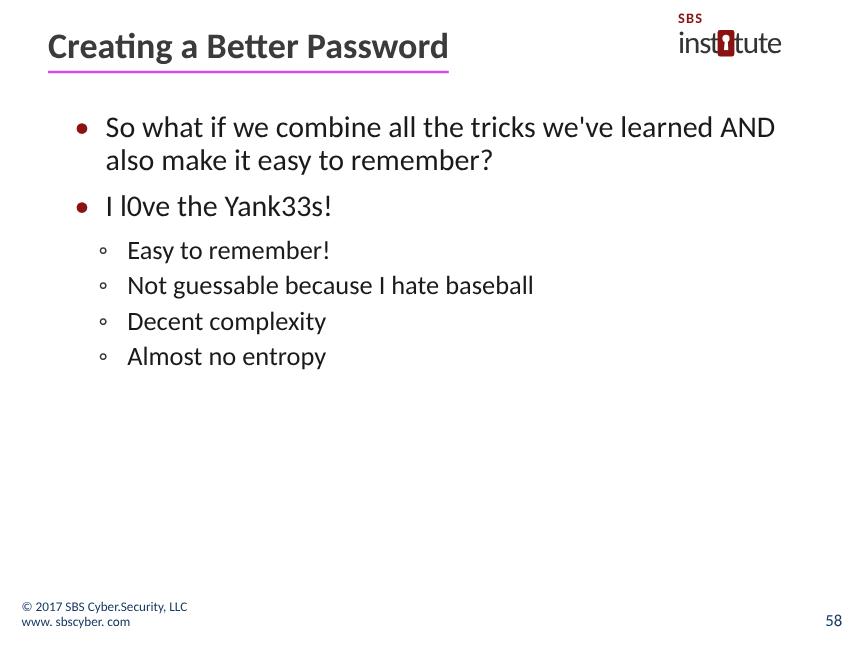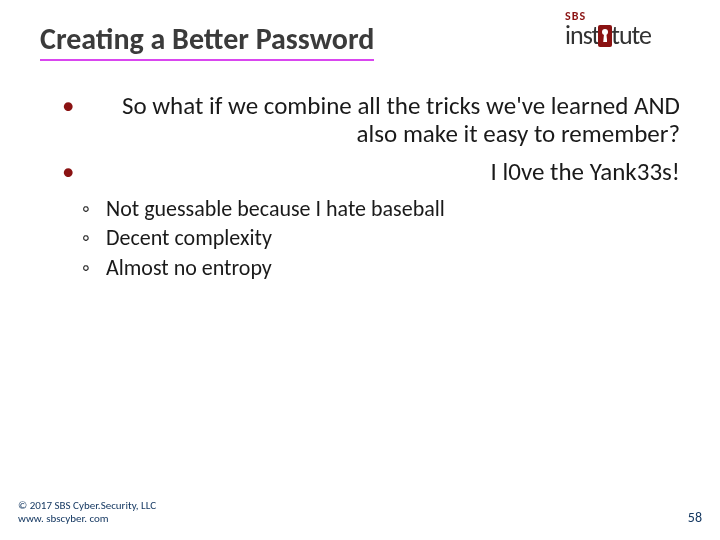--- a/index.html
+++ b/index.html
@@ -32,21 +32,21 @@
   .logo-keyhole::after {
     content: "";
     position: absolute;
     top: 9px; left: 5px;
     width: 4px; height: 8px;
     background: #fff;
     clip-path: polygon(20% 0, 80% 0, 100% 100%, 0 100%);
   }
 
   .body { position: absolute; top: 92px; left: 50px; right: 40px; }
-  ul.level1 { list-style: none; text-align: right; }
+  ul.level1 { list-style: none; }
   ul.level1 > li { position: relative; padding-left: 38px; font-size: 25px; line-height: 1.12; margin-bottom: 10px; }
   ul.level1 > li::before {
     content: "•";
     position: absolute; left: 12px; top: 0;
     color: #8a1212; font-size: 25px;
   }
   ul.level2 { list-style: none; margin-top: 6px; }
   ul.level2 > li { position: relative; padding-left: 56px; font-size: 22px; line-height: 1.15; margin-bottom: 4px; }
   ul.level2 > li::before {
     content: "◦";
@@ -73,20 +73,21 @@
   <div class="header">
     <div class="title">Creating a Better Password</div>
   </div>
 
   <div class="body">
     <ul class="level1">
       <li>So what if we combine all the tricks we've learned AND also make it easy to remember?</li>
       <li>I l0ve the Yank33s!</li>
     </ul>
     <ul class="level2">
+      <li>Easy to remember!</li>
       <li>Not guessable because I hate baseball</li>
       <li>Decent complexity</li>
       <li>Almost no entropy</li>
     </ul>
   </div>
 
   <div class="footer">
     <div class="copy">
       <div>© 2017 SBS Cyber.Security, LLC</div>
       <div>www. sbscyber. com</div>

